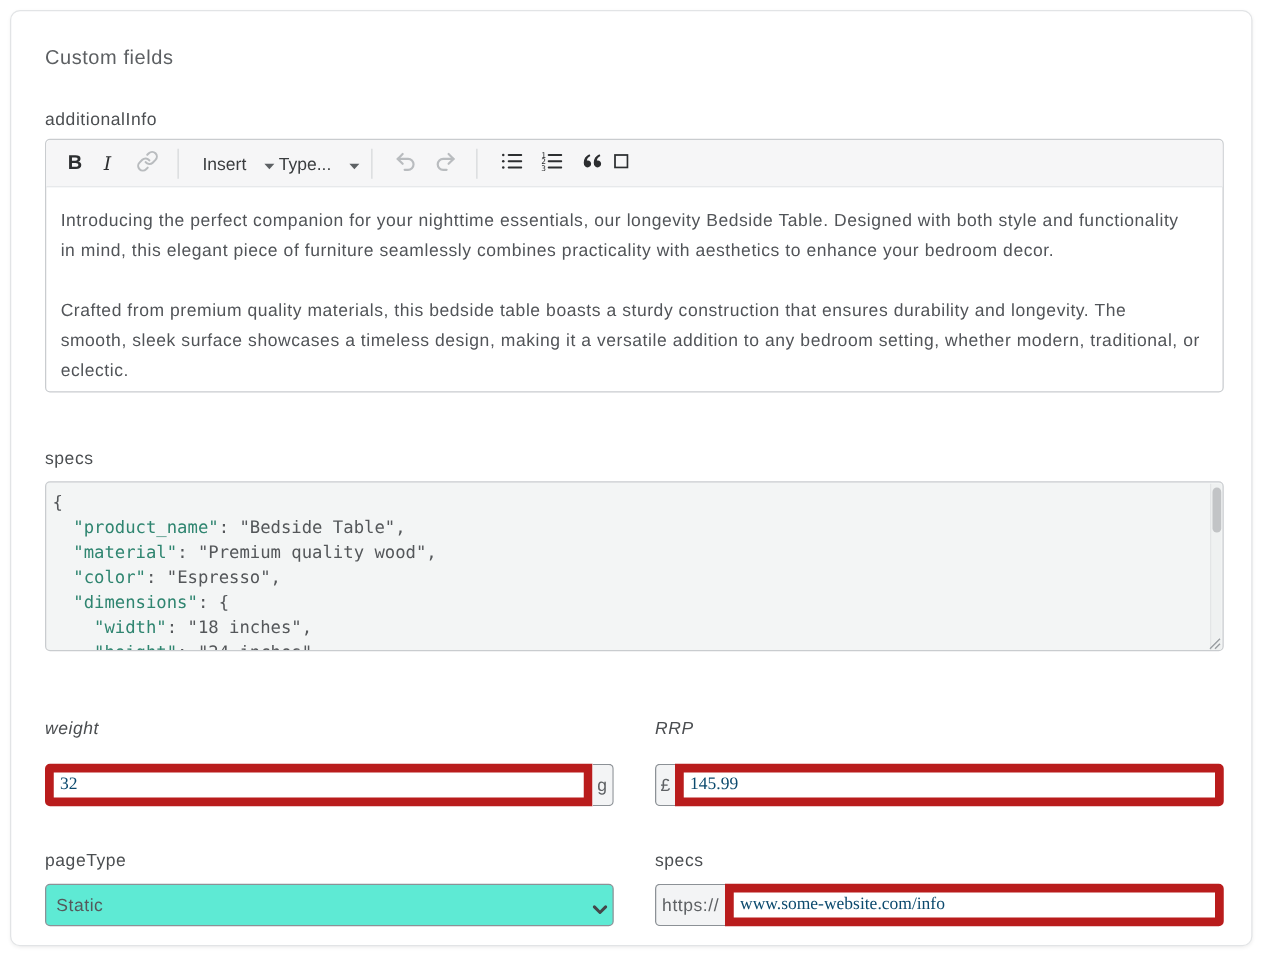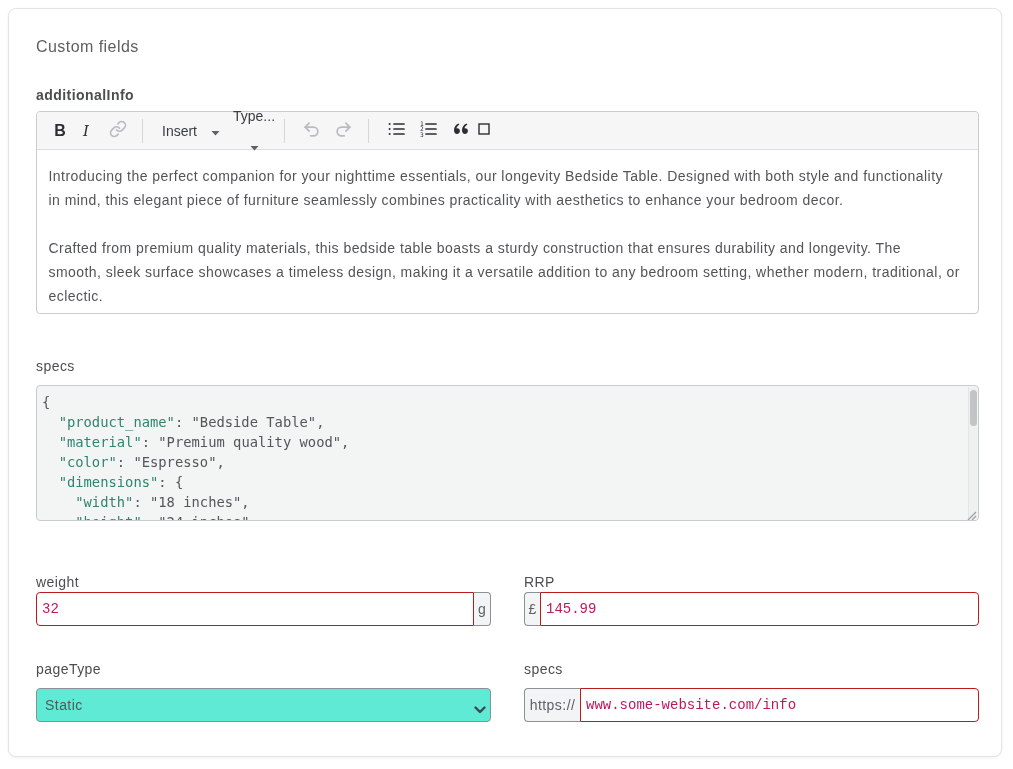--- a/index.html
+++ b/index.html
@@ -8,21 +8,21 @@
     position:absolute; left:8px; top:8px; width:994px; height:749px;
     background:#ffffff; border:1px solid #e2e4e6; border-radius:8px;
     box-shadow:0 1px 3px rgba(23,24,24,.06);
     padding:26px 26px 0 27px;
   }
   .card-title { font-size:16px; line-height:24px; font-weight:400; color:#5c5f62; }
   .field-label { display:block; font-size:14px; line-height:20px; color:#4b4e51; }
 
   
   .f-additional { margin-top:26px; }
-  .f-additional .field-label { margin-bottom:6px;font-weight:bold; }
+  .f-additional .field-label { margin-bottom:6px; }
   .rte { border:1px solid #c9cccf; border-radius:4px; width:943px; background:#fff; }
   .rte-toolbar {
     height:38px; background:#f6f6f7; border-bottom:1px solid #dcdfe1;
     border-radius:4px 4px 0 0; display:flex; align-items:center; padding-left:12px;
   }
   .tb-btn {
     width:22px; height:26px; border:0; background:transparent; display:inline-flex;
     align-items:center; justify-content:center; color:#2c2e30; cursor:pointer; flex:none;
   }
     .tb-b { font-weight:700; font-size:16px; font-family:"Liberation Sans",sans-serif; }
@@ -36,21 +36,21 @@
   .m-redo { margin-left:10px; }
   .m-ul { margin-left:16px; }
   .m-ol { margin-left:10px; }
   .m-quote { margin-left:11px; }
   .m-sq { margin-left:1px; }
   .tb-dd {
     border:0; background:transparent; display:inline-flex; align-items:center;
     font-size:14px; color:#3a3d3f; cursor:pointer; flex:none; gap:14px;
     font-family:"Liberation Sans",sans-serif;
   }
-  .tb-dd + .tb-dd { margin-left:13px;flex-direction:column; }
+  .tb-dd + .tb-dd { margin-left:3px; }
   .muted { color:#b9bcbf; }
   .rte-content { padding:14px 14px 0 11.5px; height:163px; overflow:hidden; border-radius:0 0 4px 4px; }
   .rte-content p { font-size:14px; line-height:24px; color:#515458; white-space:pre-line; }
   .rte-content p + p { margin-top:24px; }
 
   
   .f-specs { margin-top:42px; }
   .f-specs .field-label { margin-bottom:9px;margin-top:12px; }
   .code-editor {
     position:relative; width:943px; height:136px; background:#f3f5f5;
@@ -67,27 +67,27 @@
   }
   .code-scroll-thumb { position:absolute; top:3px; left:1px; width:7px; height:36px; background:#c2c4c6; border-radius:4px; }
   .code-resize { position:absolute; right:1px; bottom:1px; width:12px; height:12px; cursor:nwse-resize; }
 
   
   .row { display:flex; width:943px; }
   .row .col { width:455px; }
   .row .col + .col { margin-left:33px; }
   .row1 { margin-top:51px; }
   .row2 { margin-top:33px; }
-  .row1 .field-label { margin-bottom:0; }
+  .row1 .field-label { margin-bottom:19px;font-style:italic; }
   .row2 .field-label { margin-bottom:9px; }
 
   .igroup { display:flex; height:34px; }
   .igroup .tinput {
-    flex:1 1 auto; min-width:0; height:34px; border:1px solid #b91c1c; background:#fff;
-    font-family:Liberation Mono, monospace; font-size:14px; color:#be185d;
+    flex:1 1 auto; min-width:0; height:34px; border:7px solid #b91c1c; background:#fff;
+    font-family:Liberation Serif, serif; font-size:14px; color:#0c4a6e;
     padding:0 8px 0 5px; border-radius:4px; outline:none;
   }
   .igroup .addon {
     flex:none; display:flex; align-items:center; justify-content:center;
     background:#f3f4f5; border:1px solid #8c9196; font-size:14px; color:#5e6164;
   }
   .igroup .addon.suffix { border-left:0; border-radius:0 4px 4px 0; }
   .igroup .addon.prefix { border-right:0; border-radius:4px 0 0 4px; }
   .igroup .tinput.has-suffix { border-radius:4px 0 0 4px; }
   .igroup .tinput.has-prefix { border-radius:0 4px 4px 0; }

